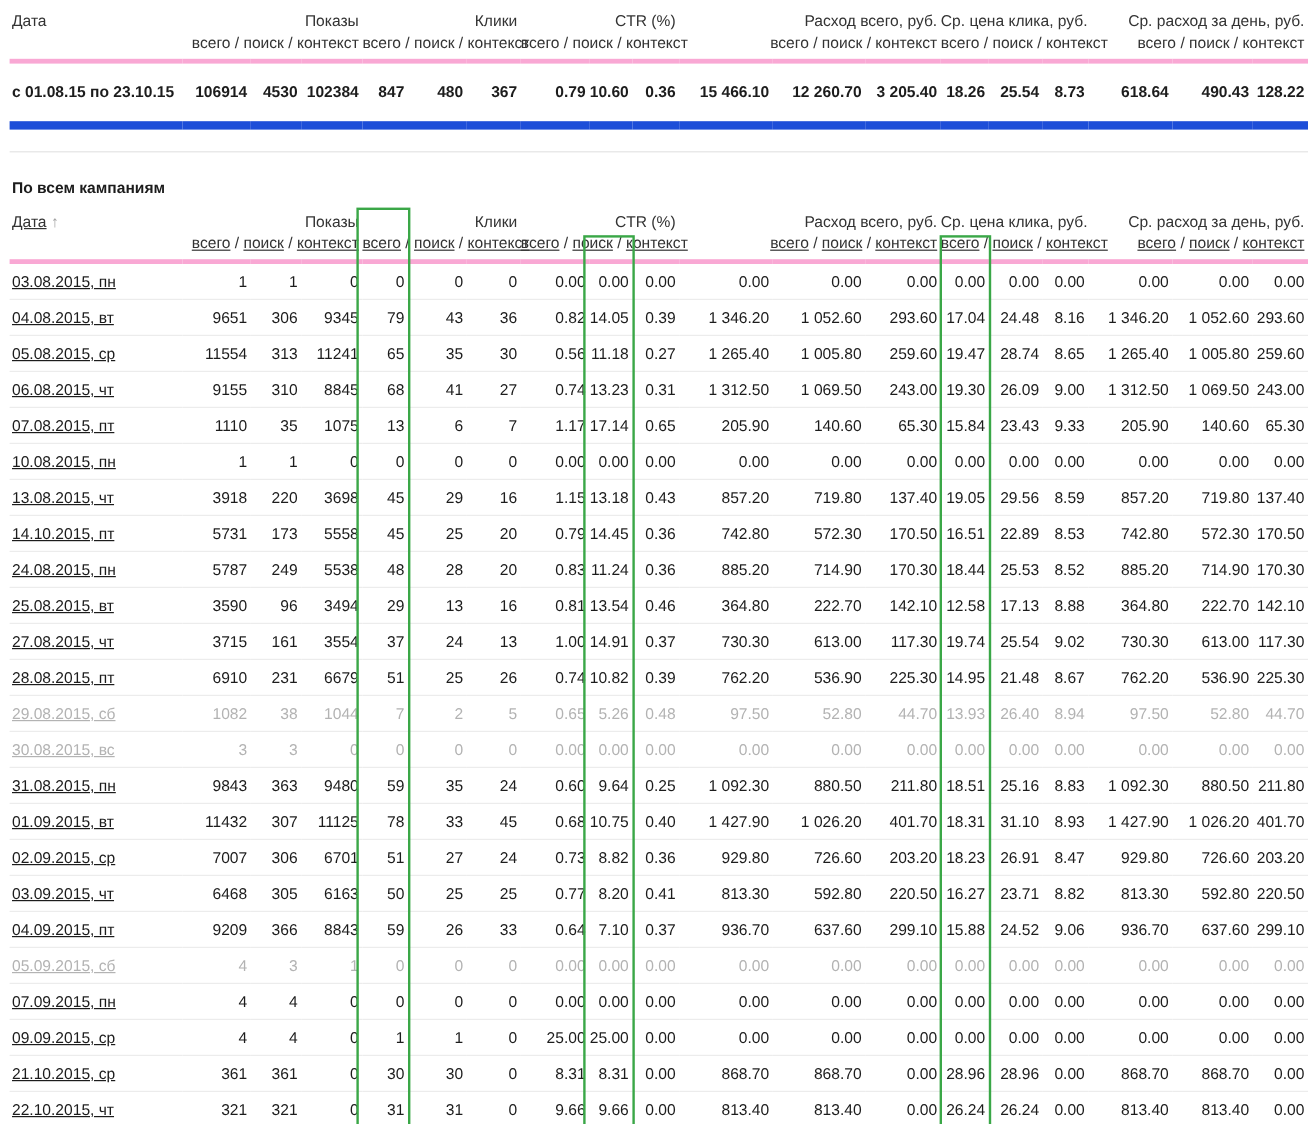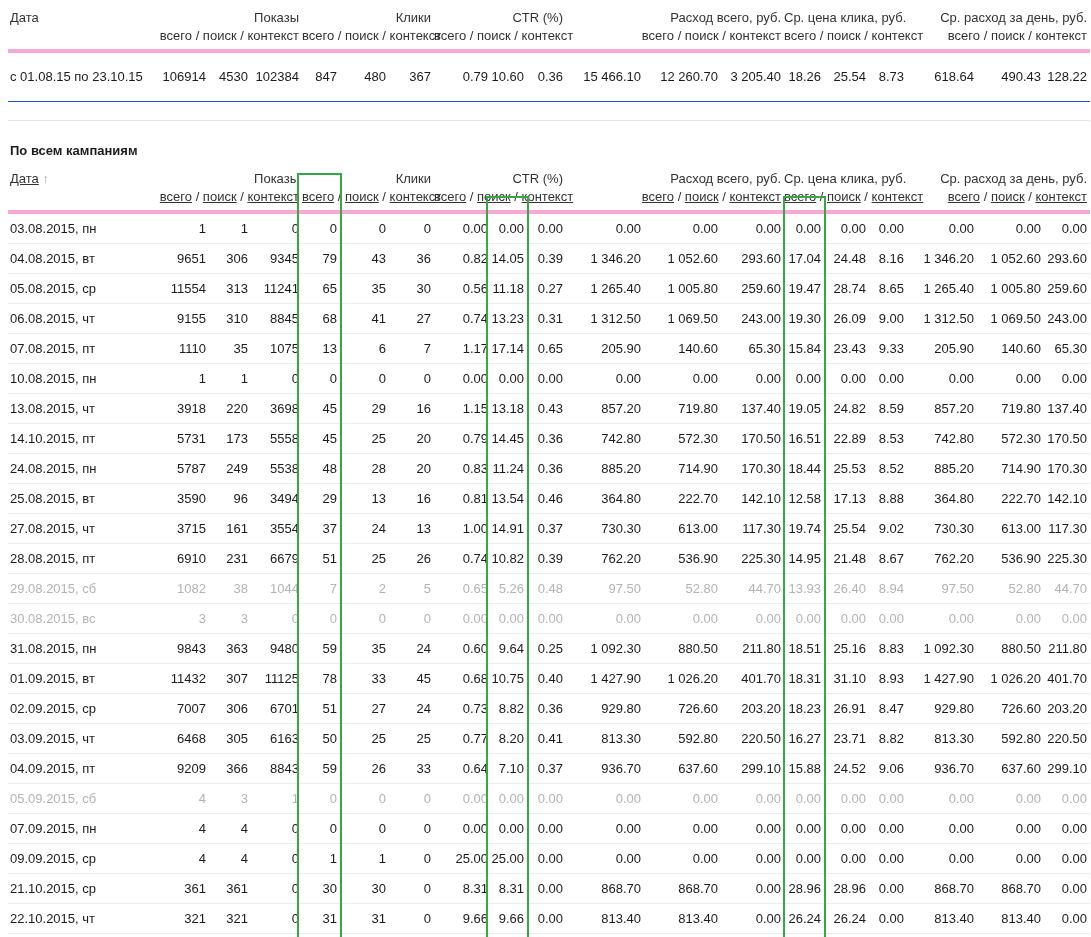--- a/index.html
+++ b/index.html
@@ -6,24 +6,24 @@
   body{font-family:"Liberation Sans",sans-serif;font-size:13px;color:#1c1c1c;}
   .page{position:relative;width:1083px;padding:9px 0 0 8px;}
   table.stats{border-collapse:collapse;table-layout:fixed;width:1082px;}
   .stats th,.stats td{white-space:nowrap;text-align:right;padding:0 3px 0 0;font-weight:normal;vertical-align:top;overflow:visible;}
   .stats .c-date{text-align:left;padding-left:2px;}
   .stats thead th{color:#333;border-bottom:4px solid #f9a8d4;padding-bottom:6px;padding-top:1px;}
   .grp-label{margin-bottom:3px;}
   .grp-subs{line-height:15px;}
   .lnk{text-decoration:underline;color:#333;cursor:pointer;}
   .arrow{color:#a0a0a0;}
-  #summary-table tbody td{padding:16px 3px 17px 0;font-weight:normal;border-bottom:1px solid #1d4ed8;}
+  #summary-table tbody td{padding:16px 3px 17px 0;font-weight:bold;border-bottom:7px solid #1d4ed8;}
   #summary-table tbody td.c-date{padding-left:2px;}
   #campaigns-table tbody td{padding:7px 3px 7px 0;border-bottom:1px solid #ececec;}
-  #campaigns-table tbody td.c-date{padding-left:2px;}
+  #campaigns-table tbody td.c-date{padding-left:2px;text-decoration:underline;}
   tr.muted td,tr.muted span{color:#b3b3b3;}
   .section-rule{border:none;border-top:1px solid #e4e4e4;width:1082px;margin:18px 0 0 0;}
   .title{font-weight:bold;margin:22px 0 12px 2px;}
   .hl-box{position:absolute;border:2px solid #3aa747;box-sizing:border-box;pointer-events:none;background:transparent;}
 </style>
 </head>
 <body>
 
 <div class="page">
 
@@ -292,21 +292,21 @@
           <td><span class="v">45</span></td>
           <td><span class="v">29</span></td>
           <td><span class="v">16</span></td>
           <td><span class="v">1.15</span></td>
           <td><span class="v">13.18</span></td>
           <td><span class="v">0.43</span></td>
           <td><span class="v">857.20</span></td>
           <td><span class="v">719.80</span></td>
           <td><span class="v">137.40</span></td>
           <td><span class="v">19.05</span></td>
-          <td><span class="v">24.82</span></td>
+          <td><span class="v">29.56</span></td>
           <td><span class="v">8.59</span></td>
           <td><span class="v">857.20</span></td>
           <td><span class="v">719.80</span></td>
           <td><span class="v">137.40</span></td>
         </tr>
         <tr>
           <td class="c-date"><span class="v">14.10.2015, пт</span></td>
           <td><span class="v">5731</span></td>
           <td><span class="v">173</span></td>
           <td><span class="v">5558</span></td>

